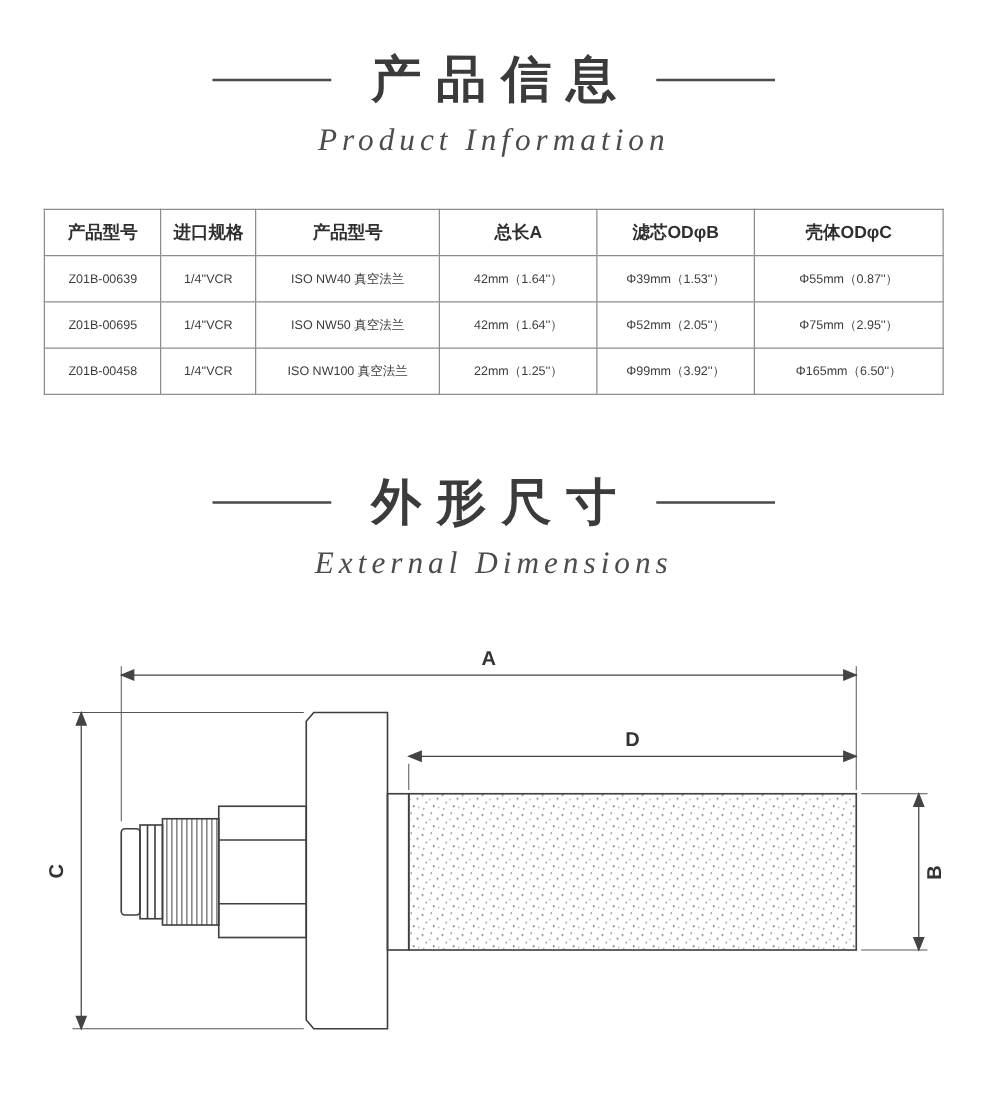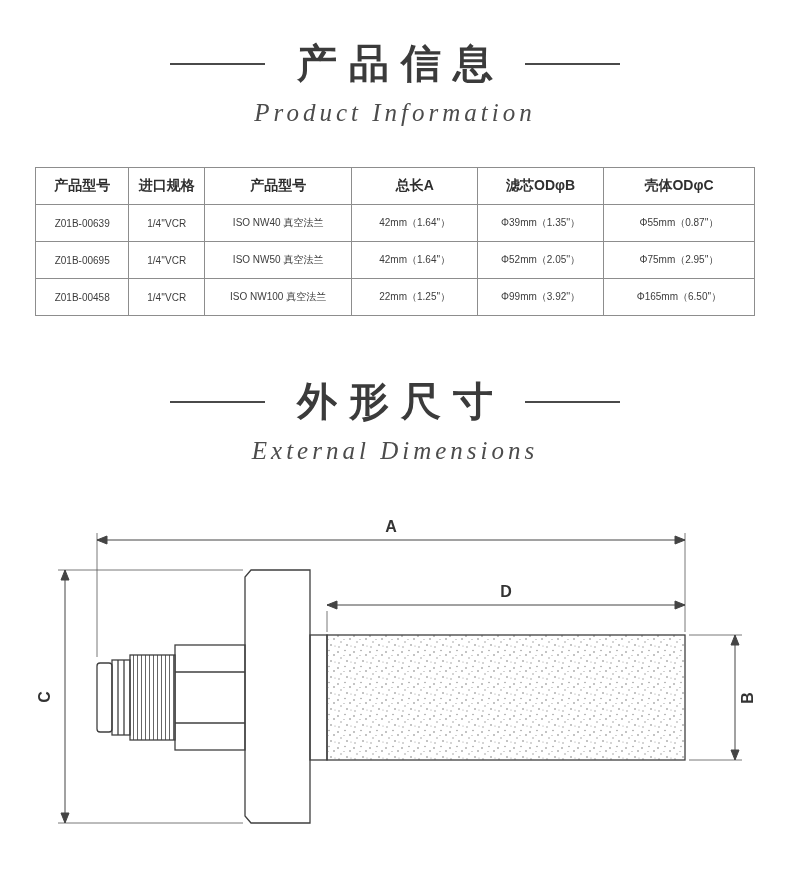--- a/index.html
+++ b/index.html
@@ -63,21 +63,21 @@
       <th>滤芯ODφB</th>
       <th>壳体ODφC</th>
     </tr>
   </thead>
   <tbody>
     <tr>
       <td>Z01B-00639</td>
       <td>1/4''VCR</td>
       <td>ISO NW40 真空法兰</td>
       <td>42mm（1.64''）</td>
-      <td>Φ39mm（1.35''）</td>
+      <td>Φ39mm（1.53''）</td>
       <td>Φ55mm（0.87''）</td>
     </tr>
     <tr>
       <td>Z01B-00695</td>
       <td>1/4''VCR</td>
       <td>ISO NW50 真空法兰</td>
       <td>42mm（1.64''）</td>
       <td>Φ52mm（2.05''）</td>
       <td>Φ75mm（2.95''）</td>
     </tr>

